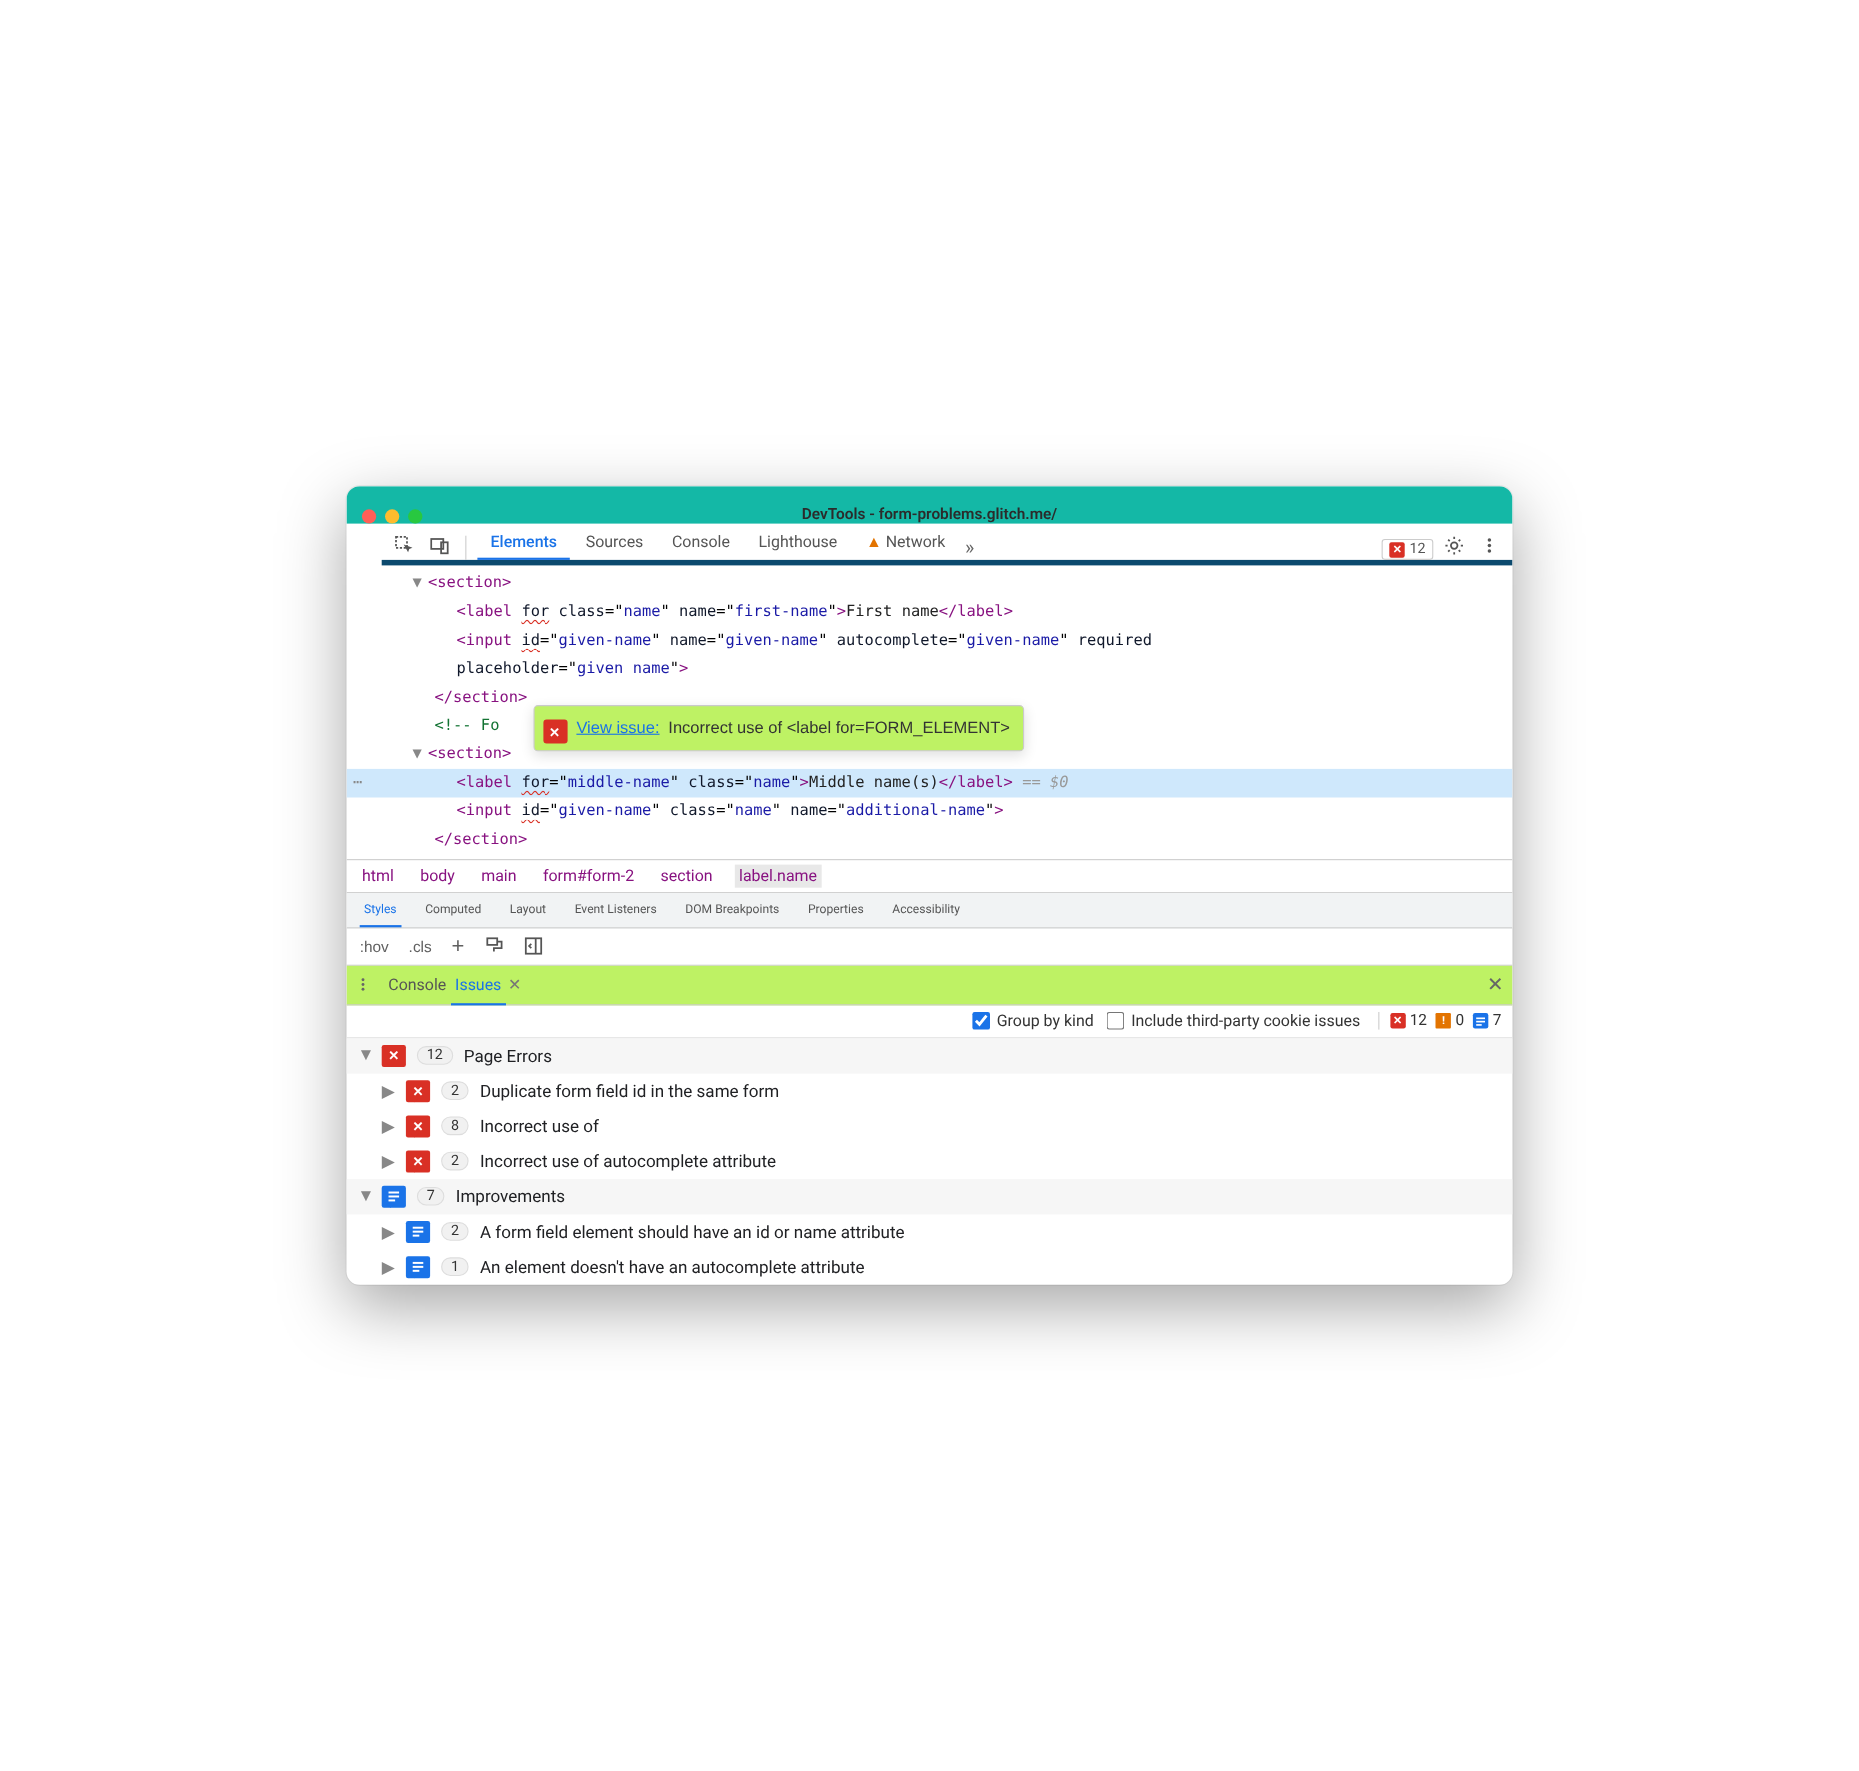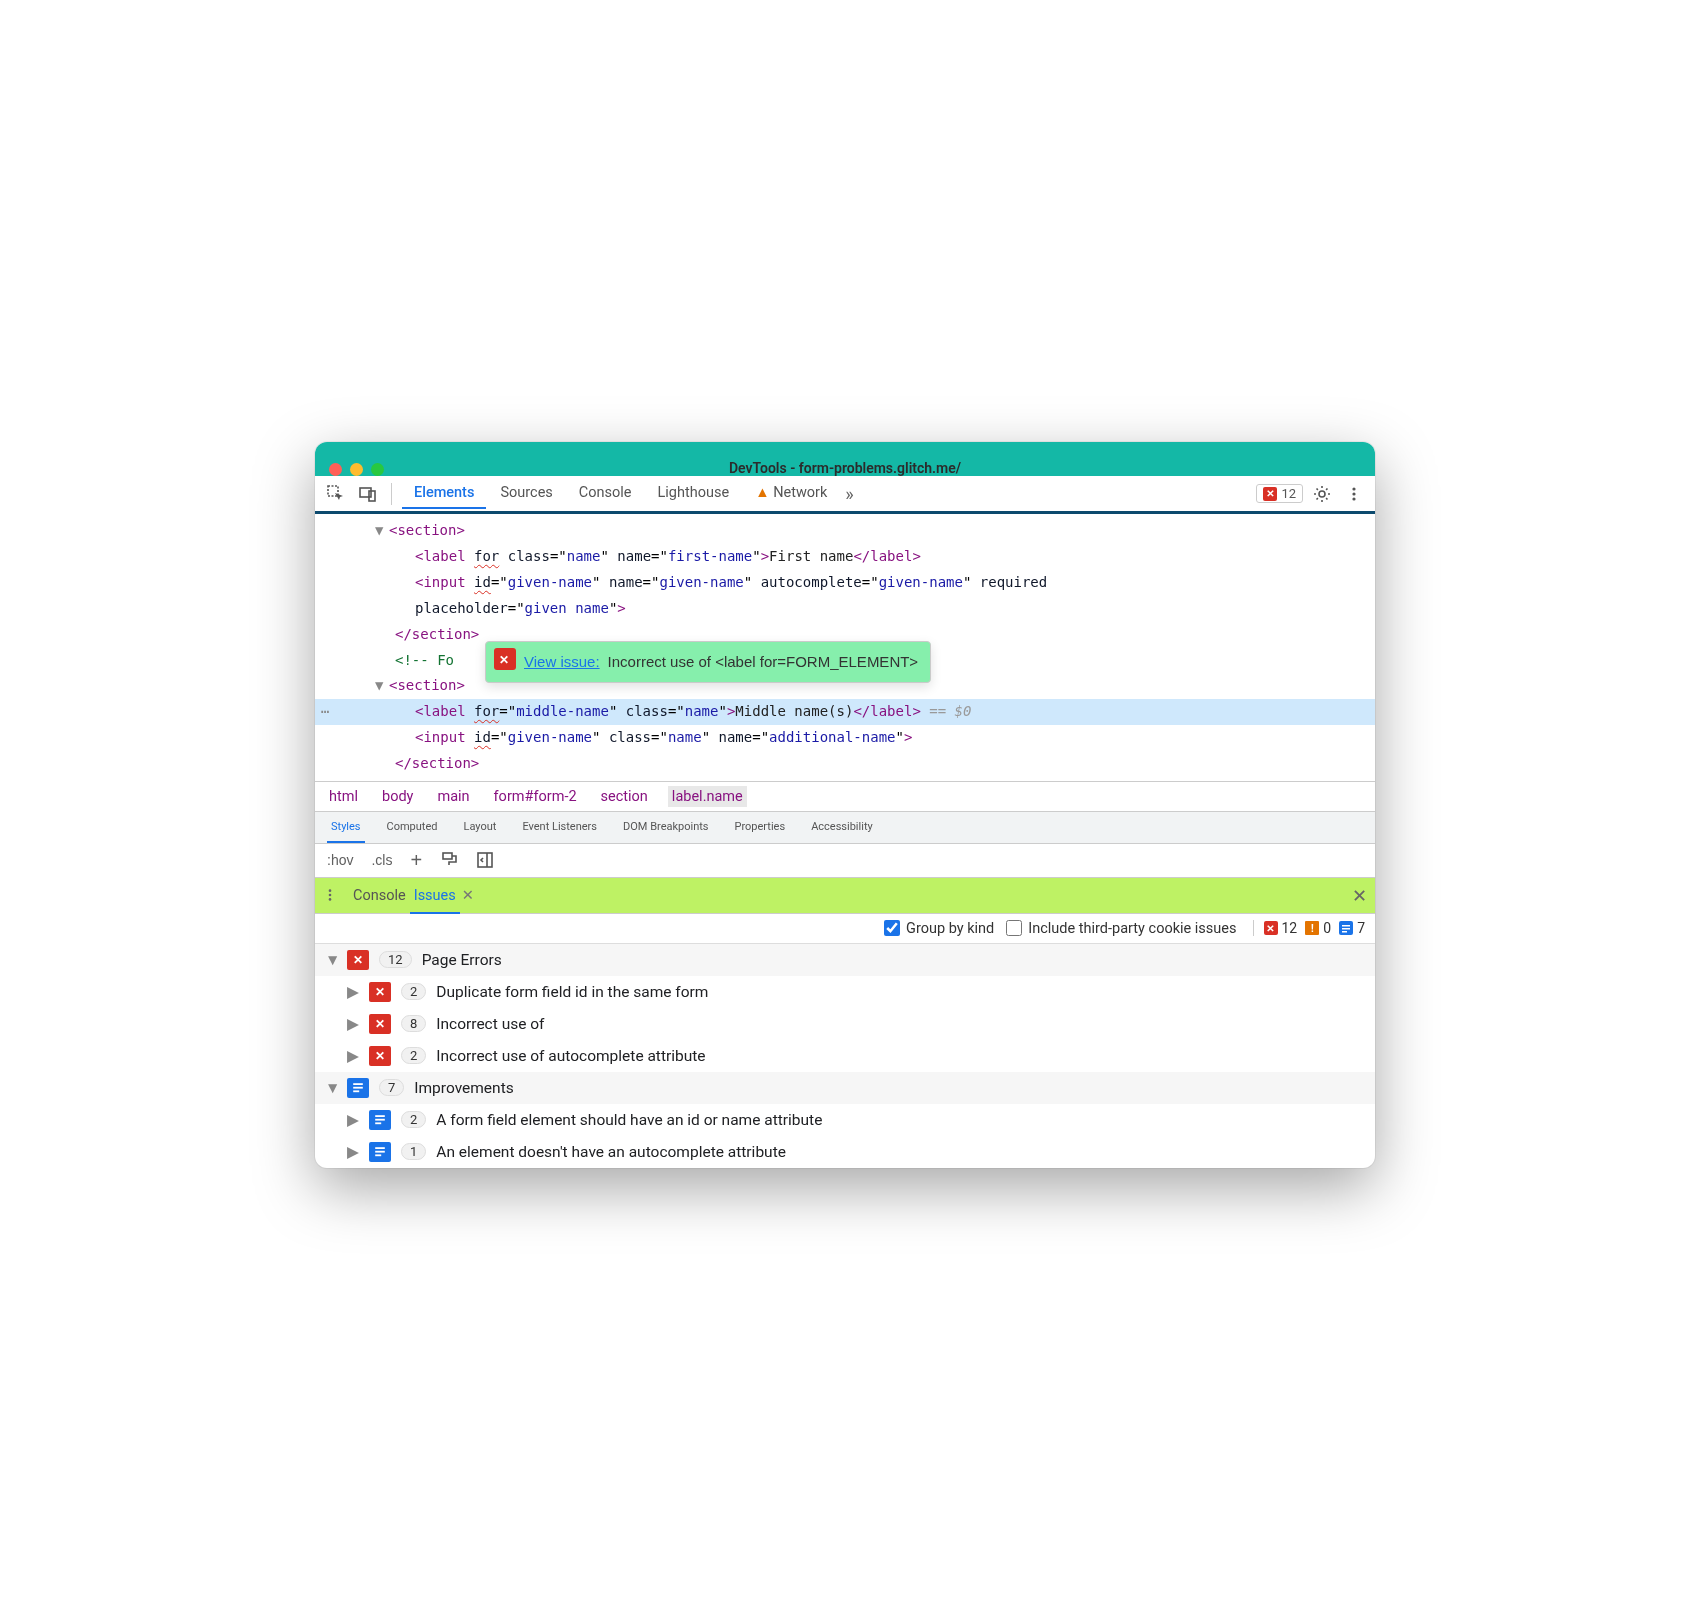--- a/index.html
+++ b/index.html
@@ -6,21 +6,21 @@
 body { background: #fff; font-family: -apple-system, BlinkMacSystemFont, "Segoe UI", Roboto, sans-serif; display: flex; align-items: center; justify-content: center; min-height: 100vh; }
 .window { width: 1060px; background: #fff; border-radius: 12px; box-shadow: 0 20px 60px rgba(0,0,0,0.35), 0 0 0 1px rgba(0,0,0,0.05); overflow: hidden; }
 .titlebar { display: flex; align-items: flex-end; height: 34px; background: #14b8a6; padding: 0 14px; position: relative; }
 .traffic { display: flex; gap: 8px; }
 .dot { width: 13px; height: 13px; border-radius: 50%; }
 .dot.red { background: #ff5f57; }
 .dot.yellow { background: #febc2e; }
 .dot.green { background: #28c840; }
 .title-text { position: absolute; left: 0; right: 0; text-align: center; font-size: 14px; font-weight: 600; color: #2b2b2b; pointer-events: none; }
 
-.toolbar { display: flex; align-items: center; height: 38px; border-bottom: 3px solid #0c4a6e; padding: 0 8px; gap: 6px; font-size: 14.5px; color: #555; }
+.toolbar { display: flex; align-items: flex-end; height: 38px; border-bottom: 5px solid #0c4a6e; padding: 0 8px; gap: 6px; font-size: 14.5px; color: #555; margin-left: 32px; }
 .toolbar .icon-btn { width: 26px; height: 26px; display: flex; align-items: center; justify-content: center; color: #555; cursor: pointer; }
 .tab-item { padding: 6px 12px; cursor: pointer; color: #555; }
 .tab-item.active { color: #1a73e8; border-bottom: 2px solid #1a73e8; font-weight: 500; }
 .spacer { flex: 1; }
 .badge-errors { display: inline-flex; align-items: center; gap: 4px; background: #fff; border: 1px solid #ccc; border-radius: 3px; padding: 1px 6px; font-size: 13px; }
 .err-sq { width: 14px; height: 14px; background: #d93025; color: #fff; font-size: 10px; font-weight: bold; border-radius: 2px; display: flex; align-items: center; justify-content: center; }
 .warn-sq { width: 14px; height: 14px; background: #e37400; color: #fff; font-size: 10px; font-weight: bold; border-radius: 1px; display: flex; align-items: center; justify-content: center; }
 .info-sq { width: 14px; height: 14px; background: #1a73e8; color: #fff; font-size: 10px; border-radius: 2px; display: flex; align-items: center; justify-content: center; }
 
 .dom-tree { font-family: Menlo, Consolas, monospace; font-size: 14px; line-height: 1.85; padding: 4px 0 4px 0; position: relative; }
@@ -31,21 +31,21 @@
 .dom-line.selected::before { content: "⋯"; position: absolute; left: 6px; color: #888; }
 .tri { color: #888; display: inline-block; width: 14px; }
 .tag { color: #881280; }
 .attr-n { color: #0f172a; }
 .attr-v { color: #1a1aa6; }
 .plain { color: #222; }
 .comment { color: #137333; }
 .ref { color:#999; font-style: italic;}
 .squiggle { text-decoration: underline wavy #d93025; text-decoration-thickness: 1.4px; text-underline-offset: 3px; }
 
-.tooltip { position: absolute; top: 127px; left: 170px; background: #86efac; border: 1px solid #cacaca; border-radius: 4px; box-shadow: 0 4px 12px rgba(0,0,0,0.12); padding: 6px 12px 6px 8px; display: flex; align-items: flex-start; gap: 8px; font-family: -apple-system, sans-serif; font-size: 15px; z-index: 10; }
+.tooltip { position: absolute; top: 127px; left: 170px; background: #bef264; border: 1px solid #cacaca; border-radius: 4px; box-shadow: 0 4px 12px rgba(0,0,0,0.12); padding: 6px 12px 6px 8px; display: flex; align-items: flex-end; gap: 8px; font-family: -apple-system, sans-serif; font-size: 15px; z-index: 10; }
 .tooltip .msg-icon { width: 22px; height: 22px; background: #d93025; border-radius: 3px; position: relative; }
 .tooltip .msg-icon::after { content: "✕"; color: #fff; font-size: 12px; position: absolute; top: 1px; left: 5px; font-weight: bold;}
 .tooltip .link { color: #1a73e8; text-decoration: underline; }
 .tooltip .body { color: #333; }
 
 .breadcrumbs { display: flex; gap: 16px; padding: 4px 10px; font-size: 14.5px; color: #881280; border-top: 1px solid #ccc; border-bottom: 1px solid #ccc; }
 .breadcrumbs .crumb { cursor: pointer; padding: 2px 4px; }
 .breadcrumbs .crumb.selected { background: #e8e8e8; }
 
 .subtabs { display: flex; gap: 18px; padding: 0 12px; border-bottom: 1px solid #ccc; font-size: 11px; color: #555; background:#f1f3f4; }

